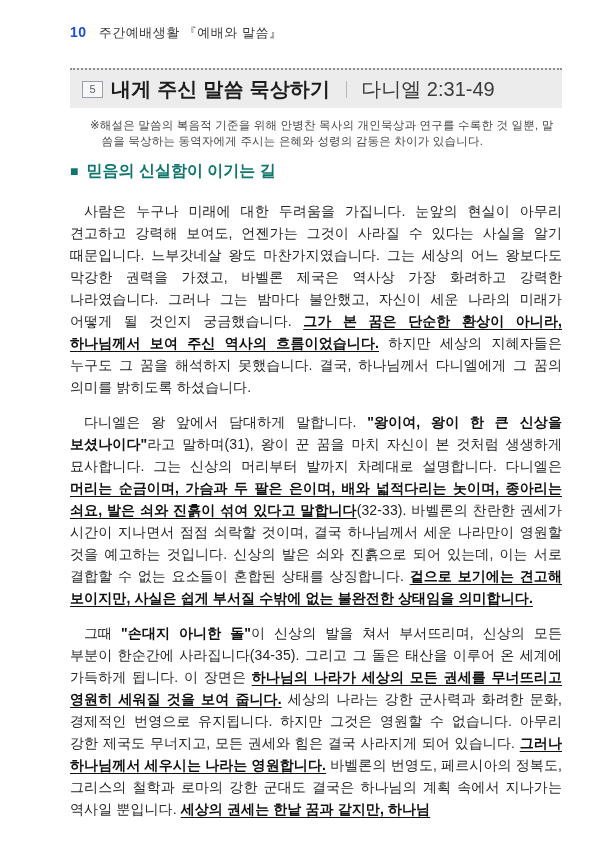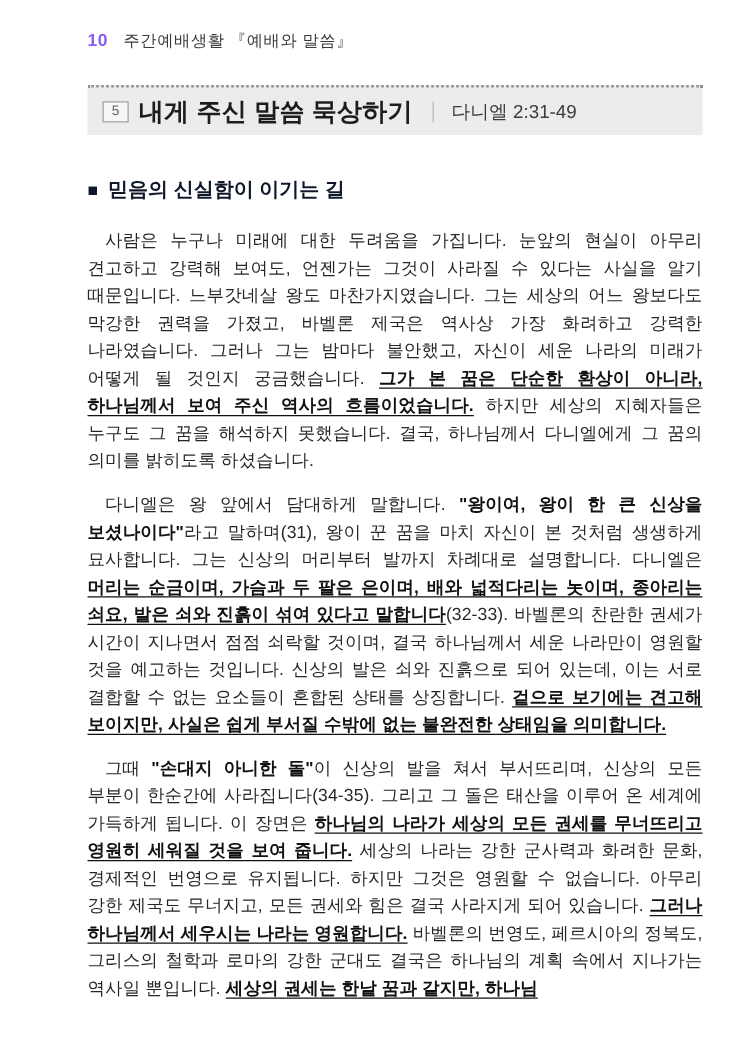--- a/index.html
+++ b/index.html
@@ -7,51 +7,51 @@
     width:600px; height:850px;
     background:#ffffff;
     font-family:"Liberation Sans","DejaVu Sans",sans-serif;
     color:#2a2a2a;
     overflow:hidden;
   }
   .page { position:relative; width:600px; height:850px; box-sizing:border-box; padding:24px 38px 0 70px; }
 
   
   .header { font-size:13px; color:#3a3a3a; letter-spacing:0.5px; }
-  .pgnum { font-weight:bold; color:#8b5cf6; font-size:14px; margin-right:8px; }
+  .pgnum { font-weight:bold; color:#1d4ed8; font-size:14px; margin-right:8px; }
 
   
   .secbox {
     margin-top:26px;
     background:#ececec;
     border-top:2px dotted #8f8f8f;
     height:38px;
     display:flex; align-items:center;
     padding:0 12px;
   }
   .numbox {
     display:inline-flex; align-items:center; justify-content:center;
     min-width:15px; height:15px; padding:0 2px;
     border:1px solid #9aa0a8; color:#5a6068;
     font-size:11px; line-height:1; margin-right:8px; background:#f7f7f7;
   }
   .sectitle { font-weight:bold; font-size:20px; color:#1d1d1d; letter-spacing:0.2px; }
   .vdiv { display:inline-block; width:1px; height:17px; background:#b8b8b8; margin:0 14px 0 16px; }
-  .scripture { font-size:15px; color:#3b3b3b; }
+  .scripture { font-size:20px; color:#3b3b3b; }
 
   
   .notes { margin-top:9px; padding-left:20px; }
   .note {
     font-size:11.5px; line-height:16px; color:#474747;
     padding-left:1em; text-indent:-1em;
     letter-spacing:0.2px;
   }
 
   
-  .heading { margin-top:34px; font-weight:bold; font-size:16px; color:#0f172a; }
+  .heading { margin-top:12px; font-weight:bold; font-size:16px; color:#0f766e; }
   .bullet { margin-right:8px; font-size:14px; }
 
   
   .bodytext { margin-top:18px; }
   .para {
     margin:0; padding:0;
     margin-top:13px;
     font-size:14px; line-height:22px;
     text-align:justify; word-break:keep-all;
     text-indent:1em; color:#262626;
@@ -71,20 +71,21 @@
   </div>
 
   <div class="secbox">
     <span class="numbox">5</span>
     <span class="sectitle">내게 주신 말씀 묵상하기</span>
     <span class="vdiv"></span>
     <span class="scripture">다니엘 2:31-49</span>
   </div>
 
   <div class="notes">
+    <div class="note">※해설은 말씀의 복음적 기준을 위해 안병찬 목사의 개인묵상과 연구를 수록한 것 일뿐, 말씀을 묵상하는 동역자에게 주시는 은혜와 성령의 감동은 차이가 있습니다.</div>
   </div>
 
   <div class="heading">
     <span class="bullet">■</span><span>믿음의 신실함이 이기는 길</span>
   </div>
 
   <div class="bodytext" id="paragraphs">
       <p class="para"><span>사람은 누구나 미래에 대한 두려움을 가집니다. 눈앞의 현실이 아무리 견고하고 강력해 보여도, 언젠가는 그것이 사라질 수 있다는 사실을 알기 때문입니다. 느부갓네살 왕도 마찬가지였습니다. 그는 세상의 어느 왕보다도 막강한 권력을 가졌고, 바벨론 제국은 역사상 가장 화려하고 강력한 나라였습니다. 그러나 그는 밤마다 불안했고, 자신이 세운 나라의 미래가 어떻게 될 것인지 궁금했습니다. </span><span class="run-b run-u">그가 본 꿈은 단순한 환상이 아니라, 하나님께서 보여 주신 역사의 흐름이었습니다.</span><span> 하지만 세상의 지혜자들은 누구도 그 꿈을 해석하지 못했습니다. 결국, 하나님께서 다니엘에게 그 꿈의 의미를 밝히도록 하셨습니다.</span></p>
       <p class="para"><span>다니엘은 왕 앞에서 담대하게 말합니다. </span><span class="run-b">"왕이여, 왕이 한 큰 신상을 보셨나이다"</span><span>라고 말하며(31), 왕이 꾼 꿈을 마치 자신이 본 것처럼 생생하게 묘사합니다. 그는 신상의 머리부터 발까지 차례대로 설명합니다. 다니엘은 </span><span class="run-b run-u">머리는 순금이며, 가슴과 두 팔은 은이며, 배와 넓적다리는 놋이며, 종아리는 쇠요, 발은 쇠와 진흙이 섞여 있다고 말합니다</span><span>(32-33). 바벨론의 찬란한 권세가 시간이 지나면서 점점 쇠락할 것이며, 결국 하나님께서 세운 나라만이 영원할 것을 예고하는 것입니다. 신상의 발은 쇠와 진흙으로 되어 있는데, 이는 서로 결합할 수 없는 요소들이 혼합된 상태를 상징합니다. </span><span class="run-b run-u">겉으로 보기에는 견고해 보이지만, 사실은 쉽게 부서질 수밖에 없는 불완전한 상태임을 의미합니다.</span></p>
       <p class="para"><span>그때 </span><span class="run-b">"손대지 아니한 돌"</span><span>이 신상의 발을 쳐서 부서뜨리며, 신상의 모든 부분이 한순간에 사라집니다(34-35). 그리고 그 돌은 태산을 이루어 온 세계에 가득하게 됩니다. 이 장면은 </span><span class="run-b run-u">하나님의 나라가 세상의 모든 권세를 무너뜨리고 영원히 세워질 것을 보여 줍니다.</span><span> 세상의 나라는 강한 군사력과 화려한 문화, 경제적인 번영으로 유지됩니다. 하지만 그것은 영원할 수 없습니다. 아무리 강한 제국도 무너지고, 모든 권세와 힘은 결국 사라지게 되어 있습니다. </span><span class="run-b run-u">그러나 하나님께서 세우시는 나라는 영원합니다.</span><span> 바벨론의 번영도, 페르시아의 정복도, 그리스의 철학과 로마의 강한 군대도 결국은 하나님의 계획 속에서 지나가는 역사일 뿐입니다. </span><span class="run-b run-u">세상의 권세는 한낱 꿈과 같지만, 하나님</span></p>

